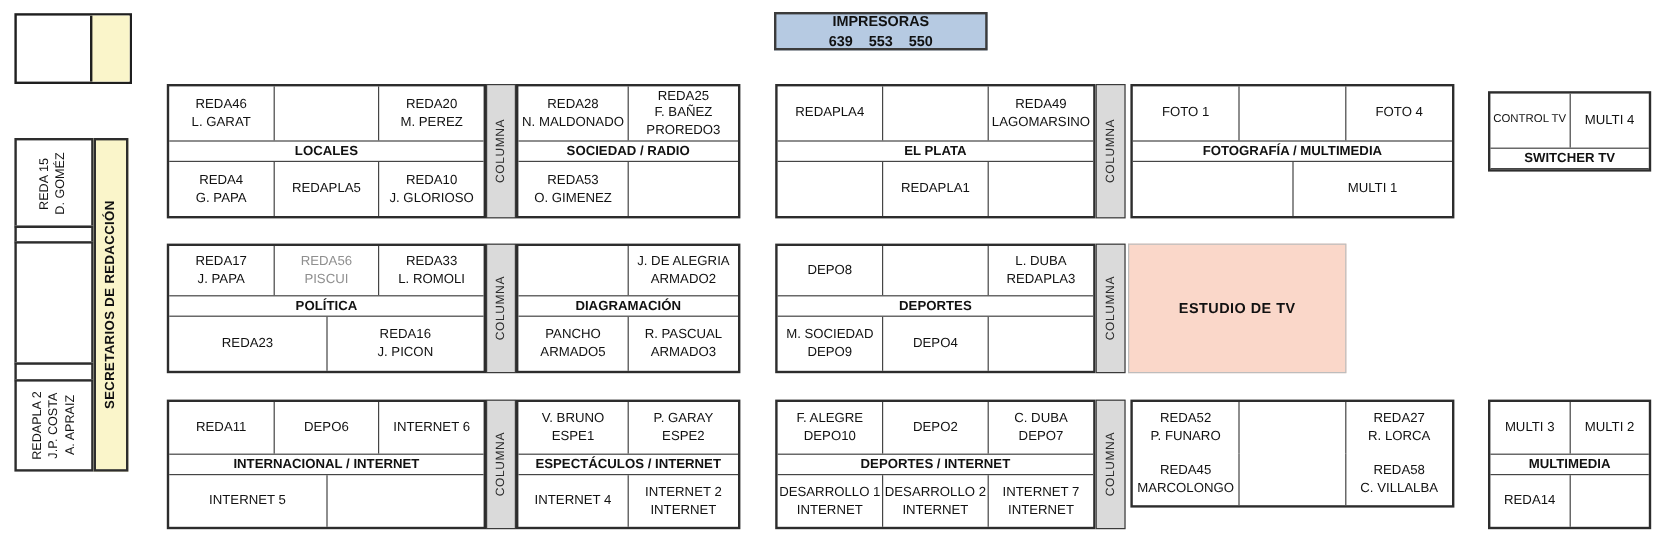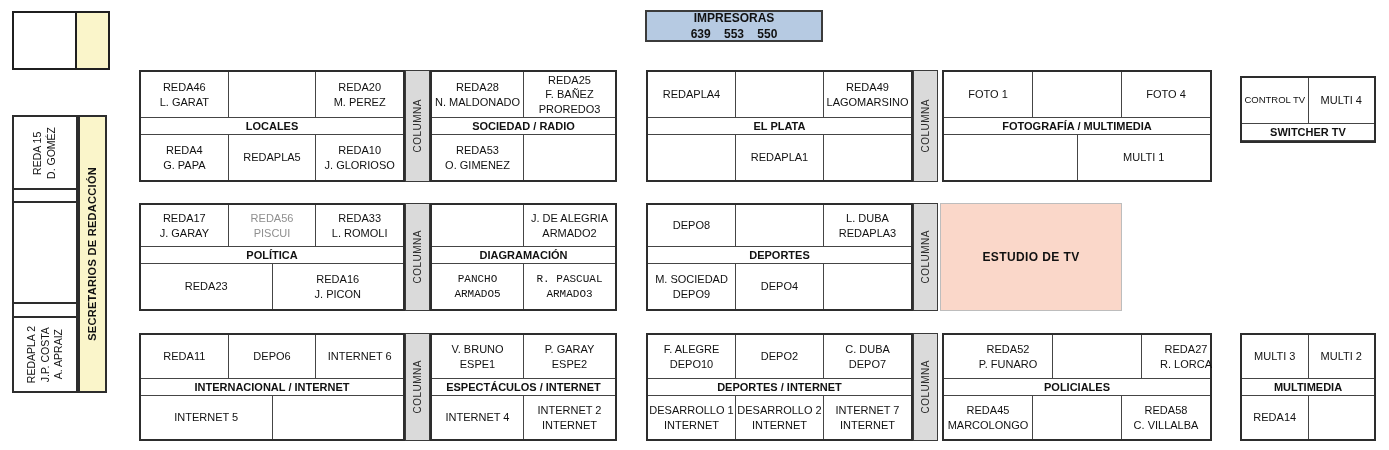--- a/index.html
+++ b/index.html
@@ -190,21 +190,21 @@
         <div class="cell small">CONTROL TV</div>
         <div class="cell">MULTI 4</div>
       </div>
       <div class="band" style="height: 18px;">
         <span>SWITCHER TV</span>
       </div>
     </div>
     <div class="abs grp" style="left: 139px; top: 203px; width: 266px;">
       <div class="row" style="height: 41px;">
         <div class="cell">REDA17
-J. GARAY</div>
+J. PAPA</div>
         <div class="cell muted">REDA56
 PISCUI</div>
         <div class="cell">REDA33
 L. ROMOLI</div>
       </div>
       <div class="band" style="height: 18px;">
         <span>POLÍTICA</span>
       </div>
       <div class="row" style="height: 45px;">
         <div class="cell">REDA23</div>
@@ -214,21 +214,21 @@
     </div>
     <div class="abs grp" style="left: 430px; top: 203px; width: 187px;">
       <div class="row" style="height: 41px;">
         <div class="cell"></div>
         <div class="cell">J. DE ALEGRIA
 ARMADO2</div>
       </div>
       <div class="band" style="height: 18px;">
         <span>DIAGRAMACIÓN</span>
       </div>
-      <div class="row" style="height: 45px; font-family: Liberation Mono, monospace;">
+      <div class="row" style="height: 45px;">
         <div class="cell">PANCHO
 ARMADO5</div>
         <div class="cell">R. PASCUAL
 ARMADO3</div>
       </div>
     </div>
     <div class="abs grp" style="left: 646px; top: 203px; width: 267px;">
       <div class="row" style="height: 41px;">
         <div class="cell">DEPO8</div>
         <div class="cell"></div>
@@ -289,30 +289,27 @@
       <div class="row" style="height: 43px;">
         <div class="cell">DESARROLLO 1
 INTERNET</div>
         <div class="cell">DESARROLLO 2
 INTERNET</div>
         <div class="cell">INTERNET 7
 INTERNET</div>
       </div>
     </div>
     <div class="abs grp" style="left: 942px; top: 333px; width: 270px;">
-      <div class="row" style="height: 43px; padding-left: 20px;">
+      <div class="row" style="height: 43px;">
         <div class="cell">REDA52
 P. FUNARO</div>
         <div class="cell"></div>
         <div class="cell">REDA27
 R. LORCA</div>
       </div>
-      <div class="band" style="height: 18px;">
-        <span>POLICIALES</span>
-      </div>
       <div class="row" style="height: 43px;">
         <div class="cell">REDA45
 MARCOLONGO</div>
         <div class="cell"></div>
         <div class="cell">REDA58
 C. VILLALBA</div>
       </div>
     </div>
     <div class="abs grp" style="left: 1240px; top: 333px; width: 136px;">
       <div class="row" style="height: 43px;">

